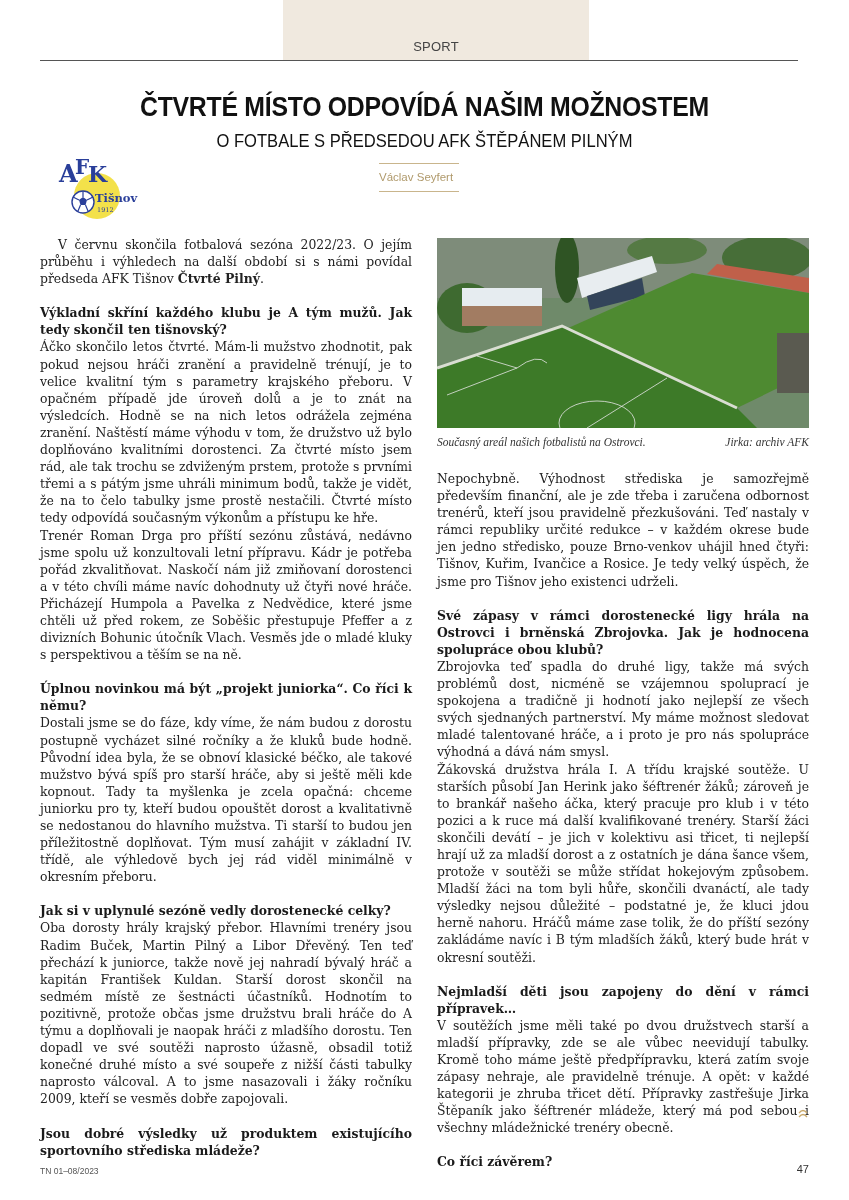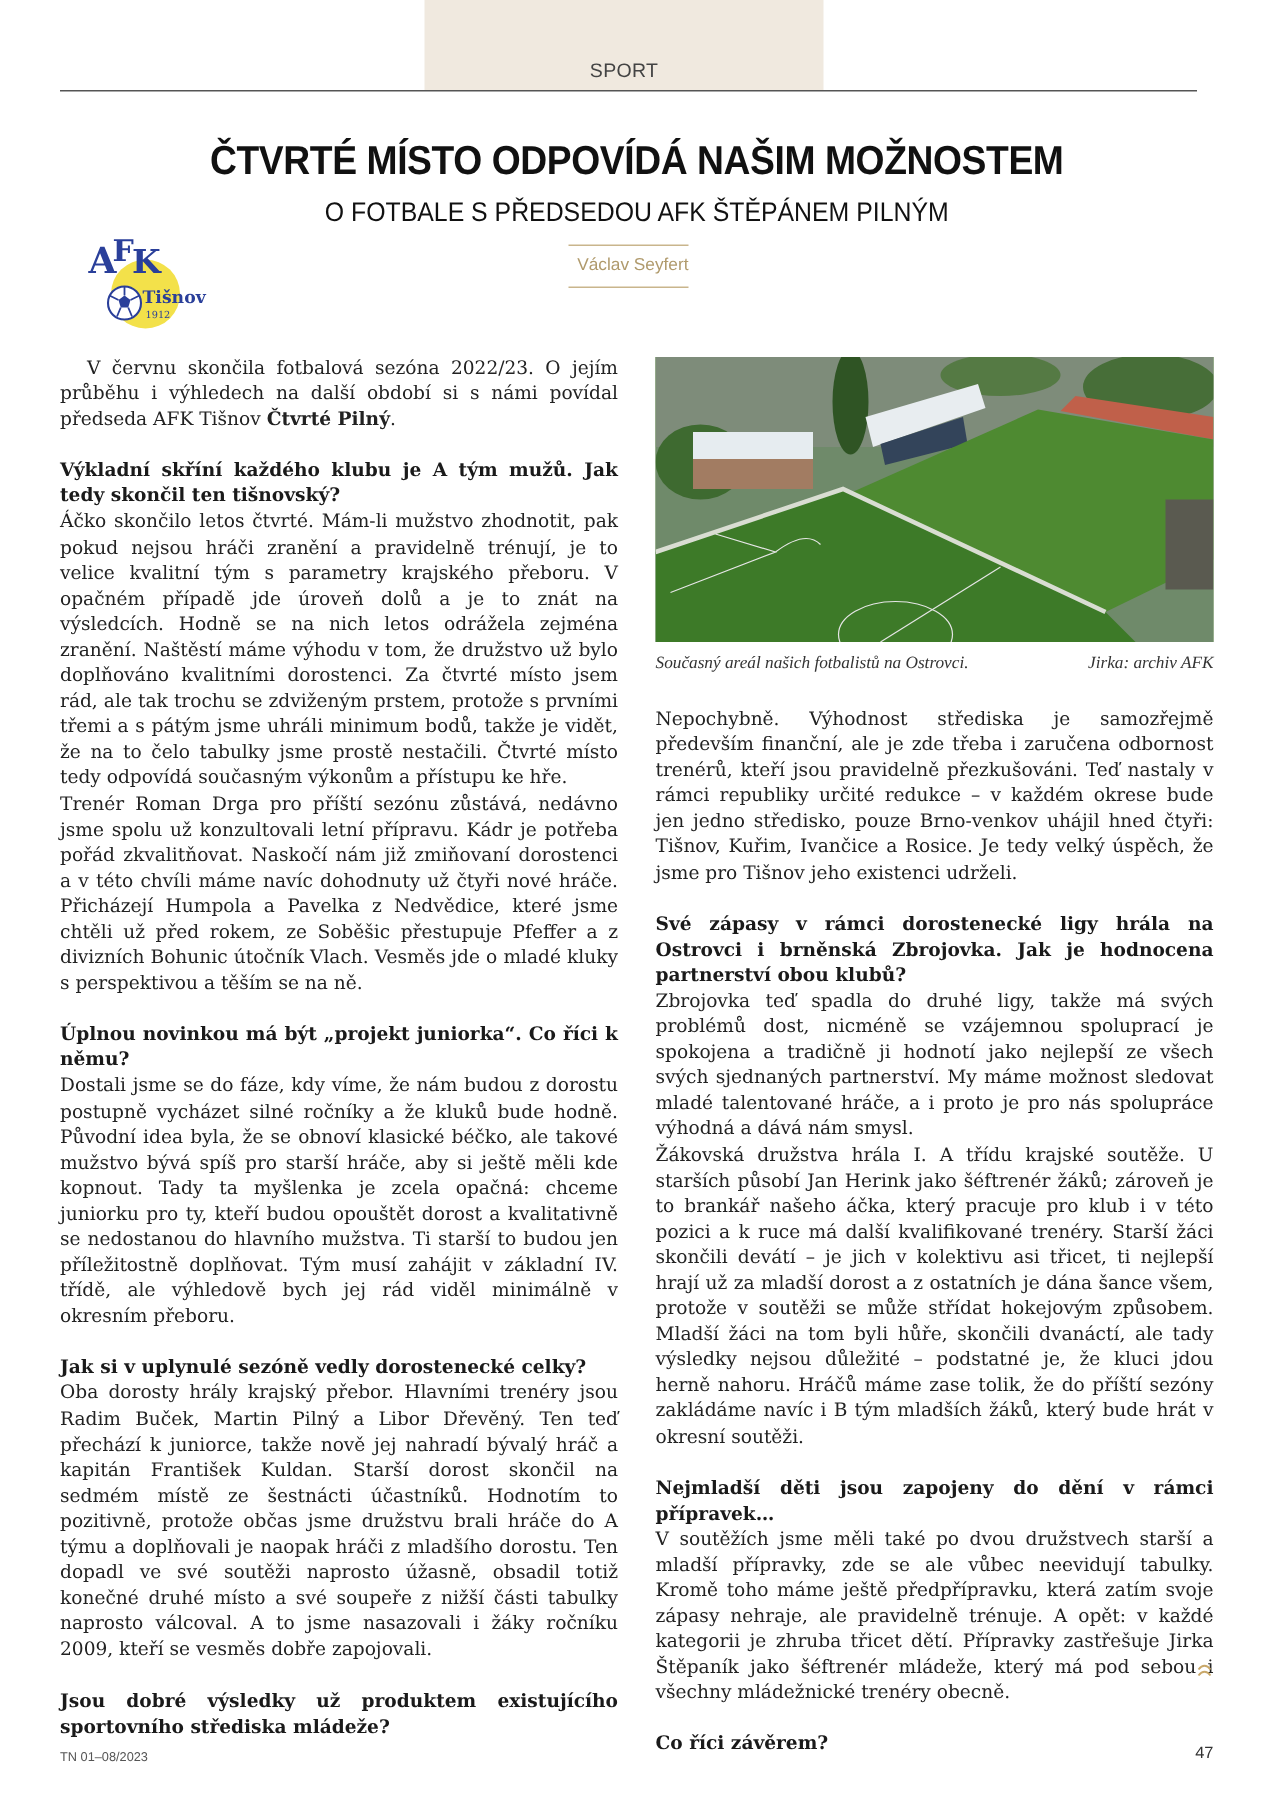--- a/index.html
+++ b/index.html
@@ -1,18 +1,18 @@
 <!DOCTYPE html>
 <html><head>
 <meta charset="utf-8">
 <style>
   html, body { margin: 0; padding: 0; background: #ffffff; }
   body { width: 849px; height: 1200px; position: relative; overflow: hidden; color: #222; }
   .section-tab {
-    position: absolute; left: 283px; top: 0; width: 266px; height: 60px;
+    position: absolute; left: 283px; top: 0; width: 306px; height: 60px;
     background: #f0e9df;
   }
   .section-tab span {
     position: absolute; left: 0; right: 0; bottom: 6px; text-align: center;
     font-family: "Liberation Sans", sans-serif; font-size: 13px; color: #444; letter-spacing: 0.2px;
   }
   .header-rule { position: absolute; left: 40px; width: 758px; top: 60px; height: 1px; background: #555; }
 
   .title {
     position: absolute; left: 0; right: 0; top: 92px; text-align: center;
@@ -20,21 +20,21 @@
     color: #111; letter-spacing: -0.3px; transform: scaleX(0.92);
   }
   .subtitle {
     position: absolute; left: 0; right: 0; top: 131px; text-align: center;
     font-family: "Liberation Sans", sans-serif; font-size: 18px; color: #111; transform: scaleX(0.92);
   }
   .byline-wrap { position: absolute; left: 379px; top: 163px; width: 80px; }
   .byline-rule { height: 1px; background: #c9b58c; width: 80px; }
   .byline {
     font-family: "Liberation Sans", sans-serif; font-size: 11.5px; color: #b09a6c;
-    text-align: right; padding: 7px 0 8px;
+    text-align: left; padding: 7px 0 8px;
   }
 
   .logo { position: absolute; left: 57px; top: 150px; width: 100px; height: 70px; }
 
   .col {
     position: absolute; font-family: "DejaVu Serif", "Liberation Serif", serif;
     font-size: 12.4px; line-height: 17.1px; color: #222; text-align: justify;
   }
   .col-left { left: 40px; top: 236px; width: 372px; }
   .col-right { left: 437px; top: 470px; width: 372px; }
@@ -138,21 +138,21 @@
   </svg>
 </div>
 <div class="caption">
   <span>Současný areál našich fotbalistů na Ostrovci.</span>
   <span>Jirka: archiv AFK</span>
 </div>
 
 <div class="col col-right">
   <p>Nepochybně. Výhodnost střediska je samozřejmě především finanční, ale je zde třeba i zaručena odbornost trenérů, kteří jsou pravidelně přezkušováni. Teď nastaly v rámci republiky určité redukce – v každém okrese bude jen jedno středisko, pouze Brno-venkov uhájil hned čtyři: Tišnov, Kuřim, Ivančice a Rosice. Je tedy velký úspěch, že jsme pro Tišnov jeho existenci udrželi.</p>
 
-  <p class="q">Své zápasy v rámci dorostenecké ligy hrála na Ostrovci i brněnská Zbrojovka. Jak je hodnocena partnerství obou klubů?</p>
+  <p class="q">Své zápasy v rámci dorostenecké ligy hrála na Ostrovci i brněnská Zbrojovka. Jak je hodnocena spolupráce obou klubů?</p>
   <p>Zbrojovka teď spadla do druhé ligy, takže má svých problémů dost, nicméně se vzájemnou spoluprací je spokojena a tradičně ji hodnotí jako nejlepší ze všech svých sjednaných partnerství. My máme možnost sledovat mladé talentované hráče, a i proto je pro nás spolupráce výhodná a dává nám smysl.</p>
 
   <p>Žákovská družstva hrála I. A třídu krajské soutěže. U starších působí Jan Herink jako šéftrenér žáků; zároveň je to brankář našeho áčka, který pracuje pro klub i v této pozici a k ruce má další kvalifikované trenéry. Starší žáci skončili devátí – je jich v kolektivu asi třicet, ti nejlepší hrají už za mladší dorost a z ostatních je dána šance všem, protože v soutěži se může střídat hokejovým způsobem. Mladší žáci na tom byli hůře, skončili dvanáctí, ale tady výsledky nejsou důležité – podstatné je, že kluci jdou herně nahoru. Hráčů máme zase tolik, že do příští sezóny zakládáme navíc i B tým mladších žáků, který bude hrát v okresní soutěži.</p>
 
   <p class="q">Nejmladší děti jsou zapojeny do dění v rámci přípravek…</p>
   <p>V soutěžích jsme měli také po dvou družstvech starší a mladší přípravky, zde se ale vůbec neevidují tabulky. Kromě toho máme ještě předpřípravku, která zatím svoje zápasy nehraje, ale pravidelně trénuje. A opět: v každé kategorii je zhruba třicet dětí. Přípravky zastřešuje Jirka Štěpaník jako šéftrenér mládeže, který má pod sebou i všechny mládežnické trenéry obecně.</p>
 
   <p class="q">Co říci závěrem?</p>
 
 </div>

